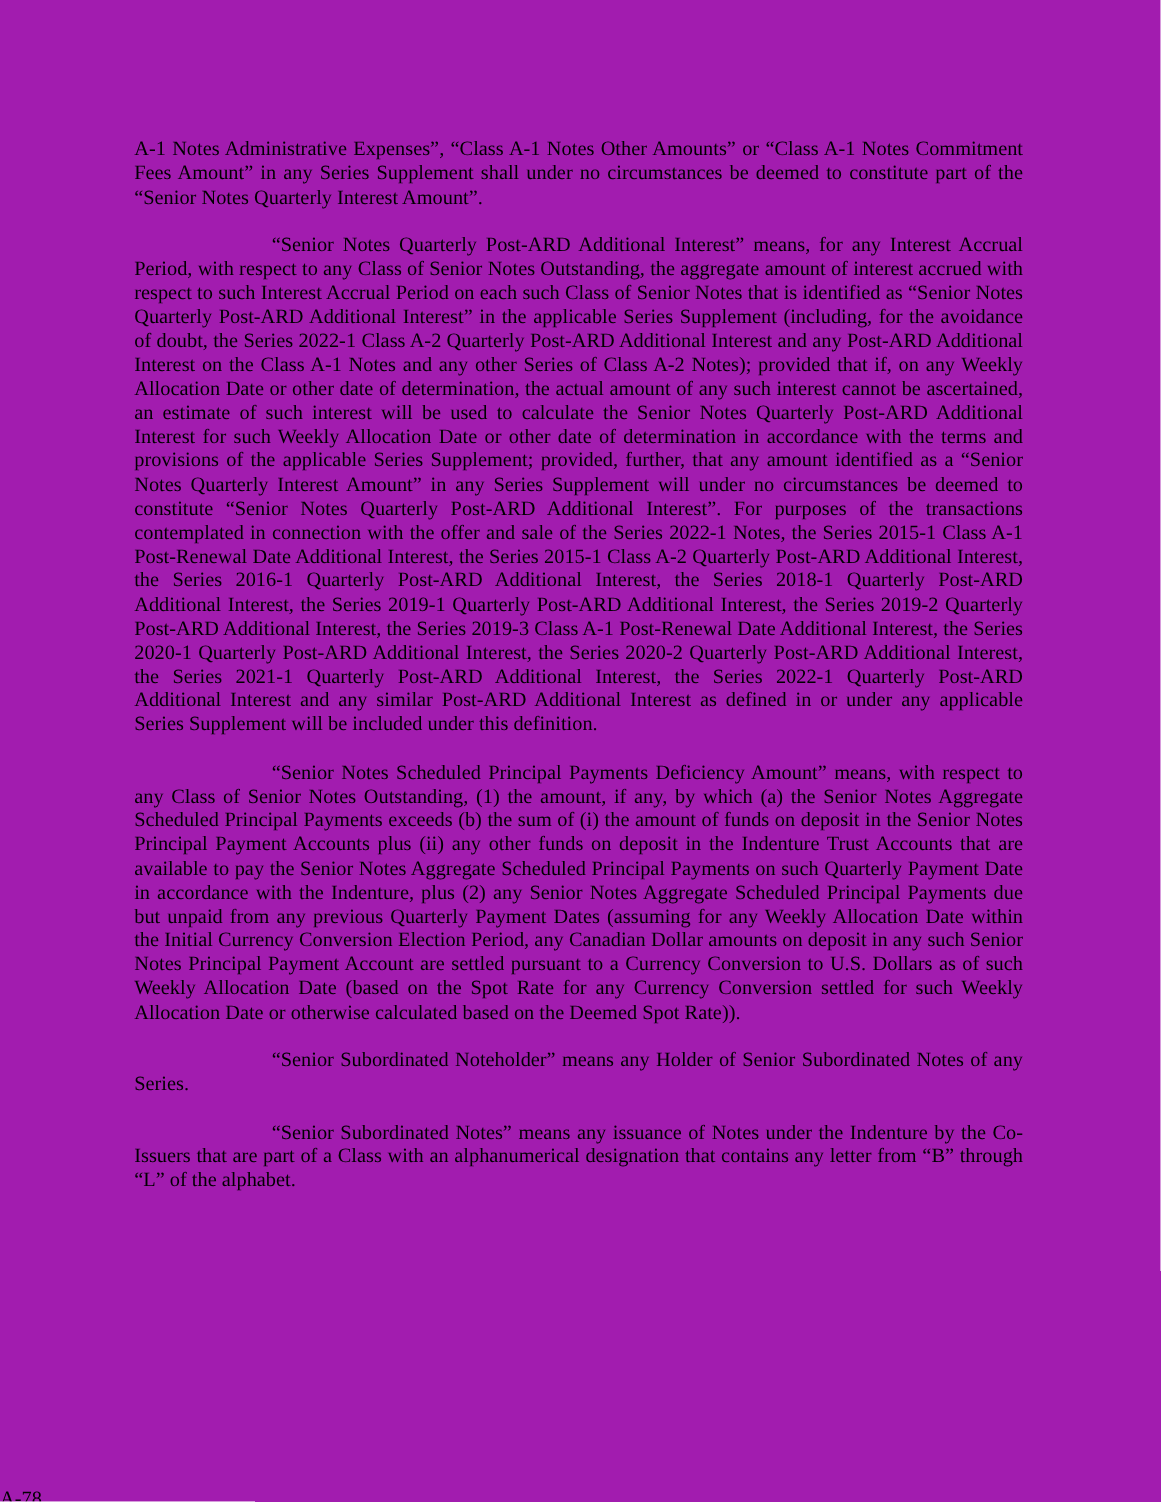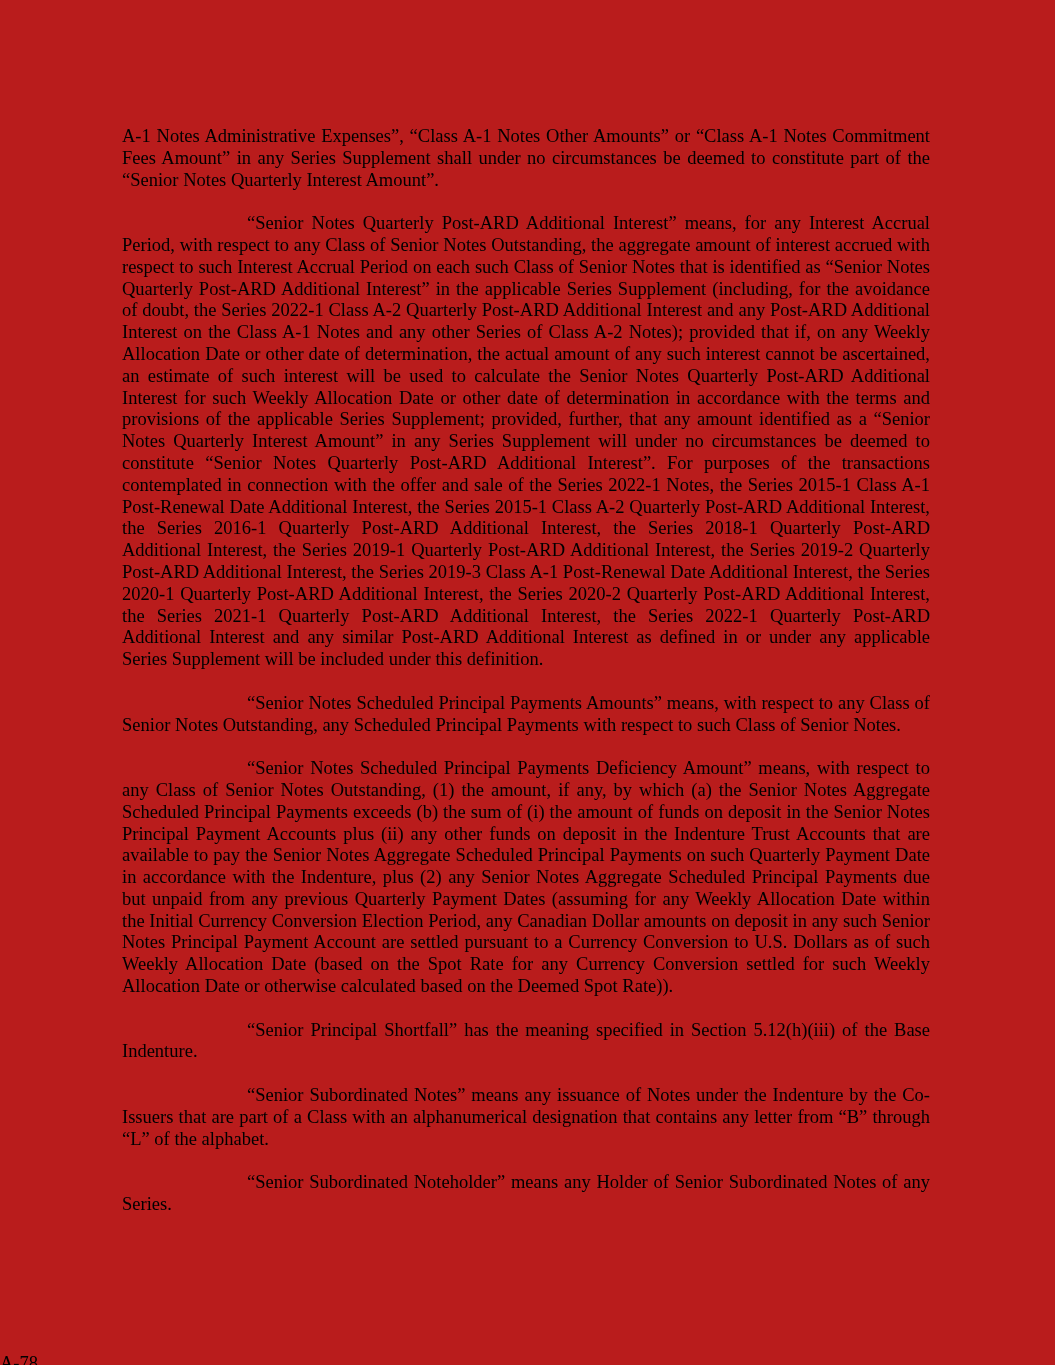--- a/index.html
+++ b/index.html
@@ -4,21 +4,21 @@
 <style>
   html, body {
     margin: 0;
     padding: 0;
     background: #ffffff;
   }
   .page {
     position: relative;
     width: 1055px;
     height: 1365px;
-    background: #b91c1c;
+    background: #a21caf;
     color: #000000;
     font-family: "Liberation Serif", "DejaVu Serif", serif;
     font-size: 18.5px;
     line-height: 21.8px;
     overflow: hidden;
   }
   .doc-body {
     position: absolute;
     top: 126px;
     left: 122px;
@@ -43,20 +43,18 @@
     width: 100%;
   }
 </style>
 </head>
 <body>
 
 <div class="page">
   <div class="doc-body">
       <p><span>A-1 Notes Administrative Expenses”, “Class A-1 Notes Other Amounts” or “Class A-1 Notes Commitment Fees Amount” in any Series Supplement shall under no circumstances be deemed to constitute part of the “Senior Notes Quarterly Interest Amount”.</span></p>
       <p class="indent"><span>“</span><span class="u">Senior Notes Quarterly Post-ARD Additional Interest</span><span>” means, for any Interest Accrual Period, with respect to any Class of Senior Notes Outstanding, the aggregate amount of interest accrued with respect to such Interest Accrual Period on each such Class of Senior Notes that is identified as “Senior Notes Quarterly Post-ARD Additional Interest” in the applicable Series Supplement (including, for the avoidance of doubt, the Series 2022-1 Class A-2 Quarterly Post-ARD Additional Interest and any Post-ARD Additional Interest on the Class A-1 Notes and any other Series of Class A-2 Notes); </span><span class="i">provided</span><span> that if, on any Weekly Allocation Date or other date of determination, the actual amount of any such interest cannot be ascertained, an estimate of such interest will be used to calculate the Senior Notes Quarterly Post-ARD Additional Interest for such Weekly Allocation Date or other date of determination in accordance with the terms and provisions of the applicable Series Supplement; </span><span class="i">provided, further,</span><span> that any amount identified as a “Senior Notes Quarterly Interest Amount” in any Series Supplement will under no circumstances be deemed to constitute “Senior Notes Quarterly Post-ARD Additional Interest”. For purposes of the transactions contemplated in connection with the offer and sale of the Series 2022-1 Notes, the Series 2015-1 Class A-1 Post-Renewal Date Additional Interest, the Series 2015-1 Class A-2 Quarterly Post-ARD Additional Interest, the Series 2016-1 Quarterly Post-ARD Additional Interest, the Series 2018-1 Quarterly Post-ARD Additional Interest, the Series 2019-1 Quarterly Post-ARD Additional Interest, the Series 2019-2 Quarterly Post-ARD Additional Interest, the Series 2019-3 Class A-1 Post-Renewal Date Additional Interest, the Series 2020-1 Quarterly Post-ARD Additional Interest, the Series 2020-2 Quarterly Post-ARD Additional Interest, the Series 2021-1 Quarterly Post-ARD Additional Interest, the Series 2022-1 Quarterly Post-ARD Additional Interest and any similar Post-ARD Additional Interest as defined in or under any applicable Series Supplement will be included under this definition.</span></p>
-      <p class="indent"><span>“</span><span class="u">Senior Notes Scheduled Principal Payments Amounts</span><span>” means, with respect to any Class of Senior Notes Outstanding, any Scheduled Principal Payments with respect to such Class of Senior Notes.</span></p>
       <p class="indent"><span>“</span><span class="u">Senior Notes Scheduled Principal Payments Deficiency Amount</span><span>” means, with respect to any Class of Senior Notes Outstanding, (1) the amount, if any, by which (a) the Senior Notes Aggregate Scheduled Principal Payments exceeds (b) the sum of (i) the amount of funds on deposit in the Senior Notes Principal Payment Accounts </span><span class="u">plus</span><span> (ii) any other funds on deposit in the Indenture Trust Accounts that are available to pay the Senior Notes Aggregate Scheduled Principal Payments on such Quarterly Payment Date in accordance with the Indenture, </span><span class="u">plus</span><span> (2) any Senior Notes Aggregate Scheduled Principal Payments due but unpaid from any previous Quarterly Payment Dates (assuming for any Weekly Allocation Date within the Initial Currency Conversion Election Period, any Canadian Dollar amounts on deposit in any such Senior Notes Principal Payment Account are settled pursuant to a Currency Conversion to U.S. Dollars as of such Weekly Allocation Date (based on the Spot Rate for any Currency Conversion settled for such Weekly Allocation Date or otherwise calculated based on the Deemed Spot Rate)).</span></p>
-      <p class="indent"><span>“</span><span class="u">Senior Principal Shortfall</span><span>” has the meaning specified in </span><span class="u">Section 5.12(h)(iii)</span><span> of the Base Indenture.</span></p>
+      <p class="indent"><span>“</span><span class="u">Senior Subordinated Noteholder</span><span>” means any Holder of Senior Subordinated Notes of any Series.</span></p>
       <p class="indent"><span>“</span><span class="u">Senior Subordinated Notes</span><span>” means any issuance of Notes under the Indenture by the Co-Issuers that are part of a Class with an alphanumerical designation that contains any letter from “B” through “L” of the alphabet.</span></p>
-      <p class="indent"><span>“</span><span class="u">Senior Subordinated Noteholder</span><span>” means any Holder of Senior Subordinated Notes of any Series.</span></p>
     </div>
   <div class="footer">A-78</div>
 </div>
 
 </body></html>

